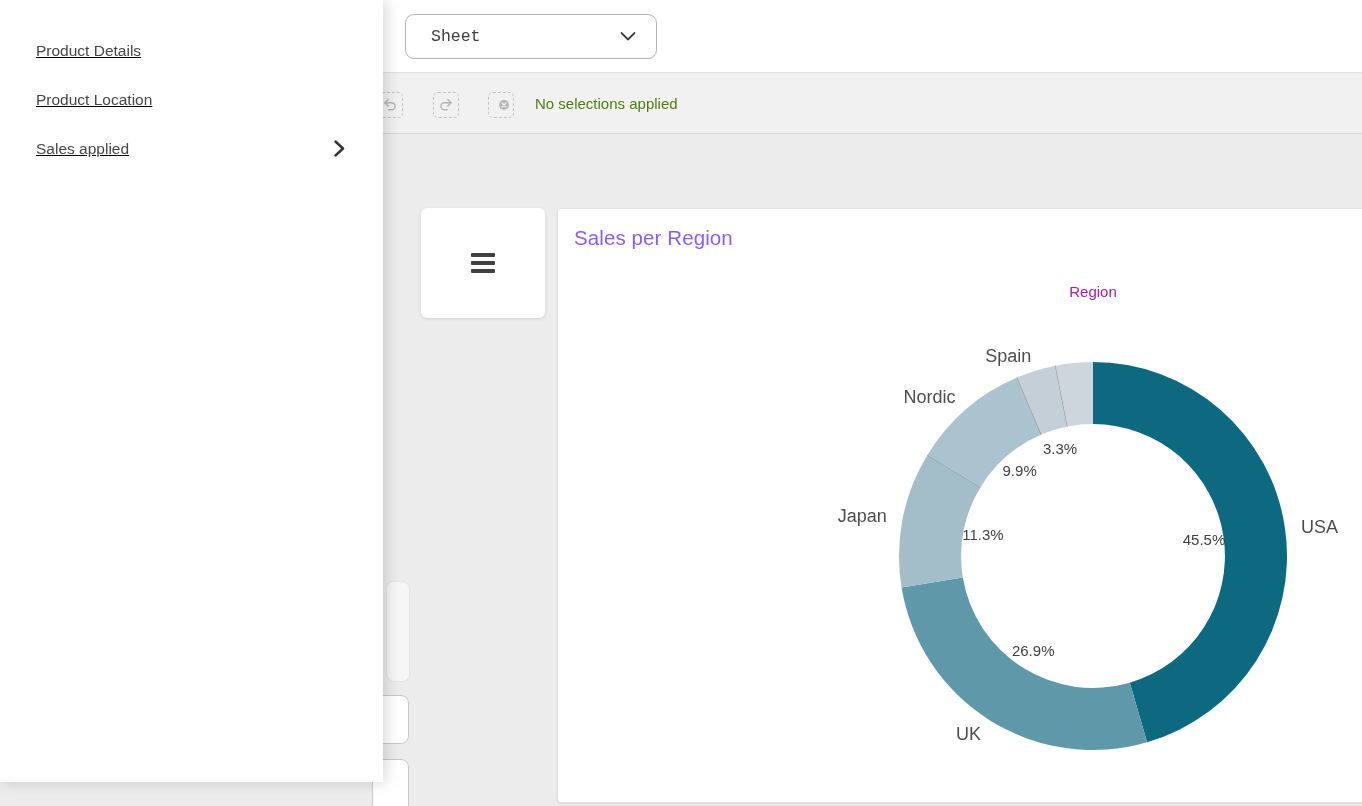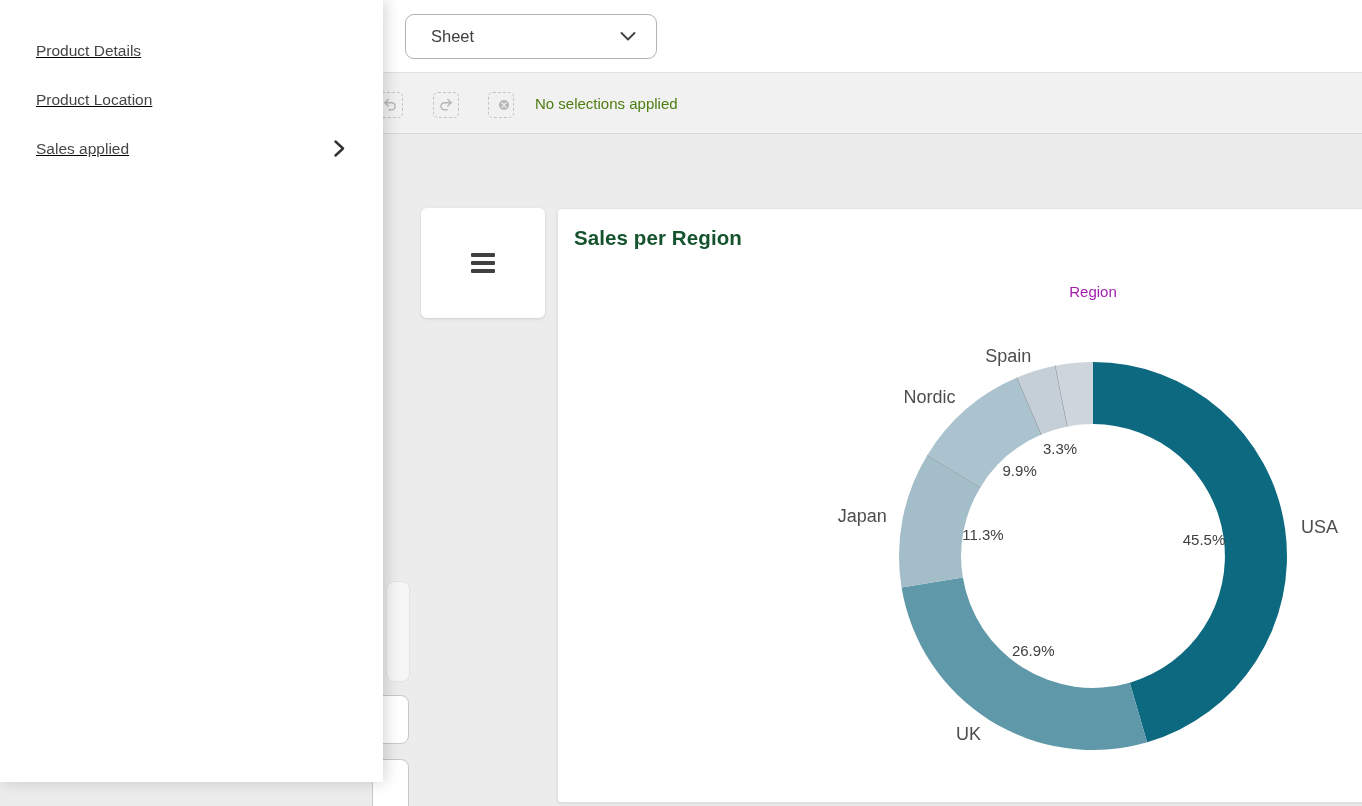--- a/index.html
+++ b/index.html
@@ -3,21 +3,21 @@
 <meta charset="utf-8">
 <style>
   html,body{margin:0;padding:0;}
   body{
     width:1362px;height:806px;position:relative;overflow:hidden;
     background:#ececec;
     font-family:"Liberation Sans",sans-serif;
     -webkit-font-smoothing:antialiased;
   }
   
-  .topbar{position:absolute;left:0;top:0;width:1362px;height:72px;background:#ffffff;border-bottom:1px solid #e0e0e0;z-index:2;}
+  .topbar{position:absolute;left:0;top:0;width:1362px;height:72px;background:#ffffff;border-bottom:1px solid #e0e0e0;z-index:2;font-family:Liberation Mono, monospace;}
   .sheet-btn{
     position:absolute;left:405px;top:14px;width:252px;height:45px;box-sizing:border-box;
     background:#fff;border:1px solid #b3b3b3;border-radius:9px;
     display:flex;align-items:center;justify-content:space-between;
     padding:0 20px 0 25px;cursor:pointer;
   }
   .sheet-btn span{font-size:16.5px;color:#404040;}
   
   .selbar{position:absolute;left:0;top:73px;width:1362px;height:60px;background:#f1f1f1;border-bottom:1px solid #d8d8d8;z-index:2;}
   .sel-icon{
@@ -30,21 +30,21 @@
   .mini-card{
     position:absolute;left:421px;top:208px;width:124px;height:110px;background:#fff;border-radius:6px;
     box-shadow:0 1px 3px rgba(0,0,0,.12);display:flex;align-items:center;justify-content:center;cursor:pointer;z-index:3;
   }
   .burger{display:flex;flex-direction:column;gap:4.5px;}
   .burger i{display:block;width:24px;height:3.4px;background:#404040;border-radius:1px;}
   .chart-card{
     position:absolute;left:557px;top:208px;width:810px;height:595px;background:#fff;
     border:1px solid #e2e2e2;border-radius:4px;box-shadow:0 1px 2px rgba(0,0,0,.08);box-sizing:border-box;z-index:3;
   }
-  .chart-title{position:absolute;left:16px;top:17px;font-size:20.5px;font-weight:700;color:#14532d;letter-spacing:.1px;}
+  .chart-title{position:absolute;left:16px;top:17px;font-size:20.5px;font-weight:400;color:#8b5cf6;letter-spacing:.1px;}
   .dim-title{position:absolute;left:535px;top:74px;transform:translateX(-50%);font-size:15px;color:#a21caf;white-space:nowrap;}
   .chart-svg{position:absolute;left:0;top:0;}
   .pct-label{fill:#404040;font-size:15px;font-family:"Liberation Sans",sans-serif;}
   .cat-label{fill:#4d4d4d;font-size:18px;font-family:"Liberation Sans",sans-serif;}
   .slice-divider{stroke:#8c8c8c;stroke-width:1;}
   
   .peek-a{position:absolute;left:386px;top:581px;width:24px;height:101px;border-radius:8px;background:#f6f6f6;border:1px solid #e3e3e3;box-sizing:border-box;z-index:3;}
   .peek-b{position:absolute;left:372px;top:695px;width:37px;height:49px;border-radius:8px;background:#fff;border:1px solid #c9c9c9;box-sizing:border-box;z-index:3;}
   .peek-c{position:absolute;left:372px;top:759px;width:37px;height:60px;border-radius:8px;background:#fff;border:1px solid #c9c9c9;box-sizing:border-box;z-index:3;}
   

